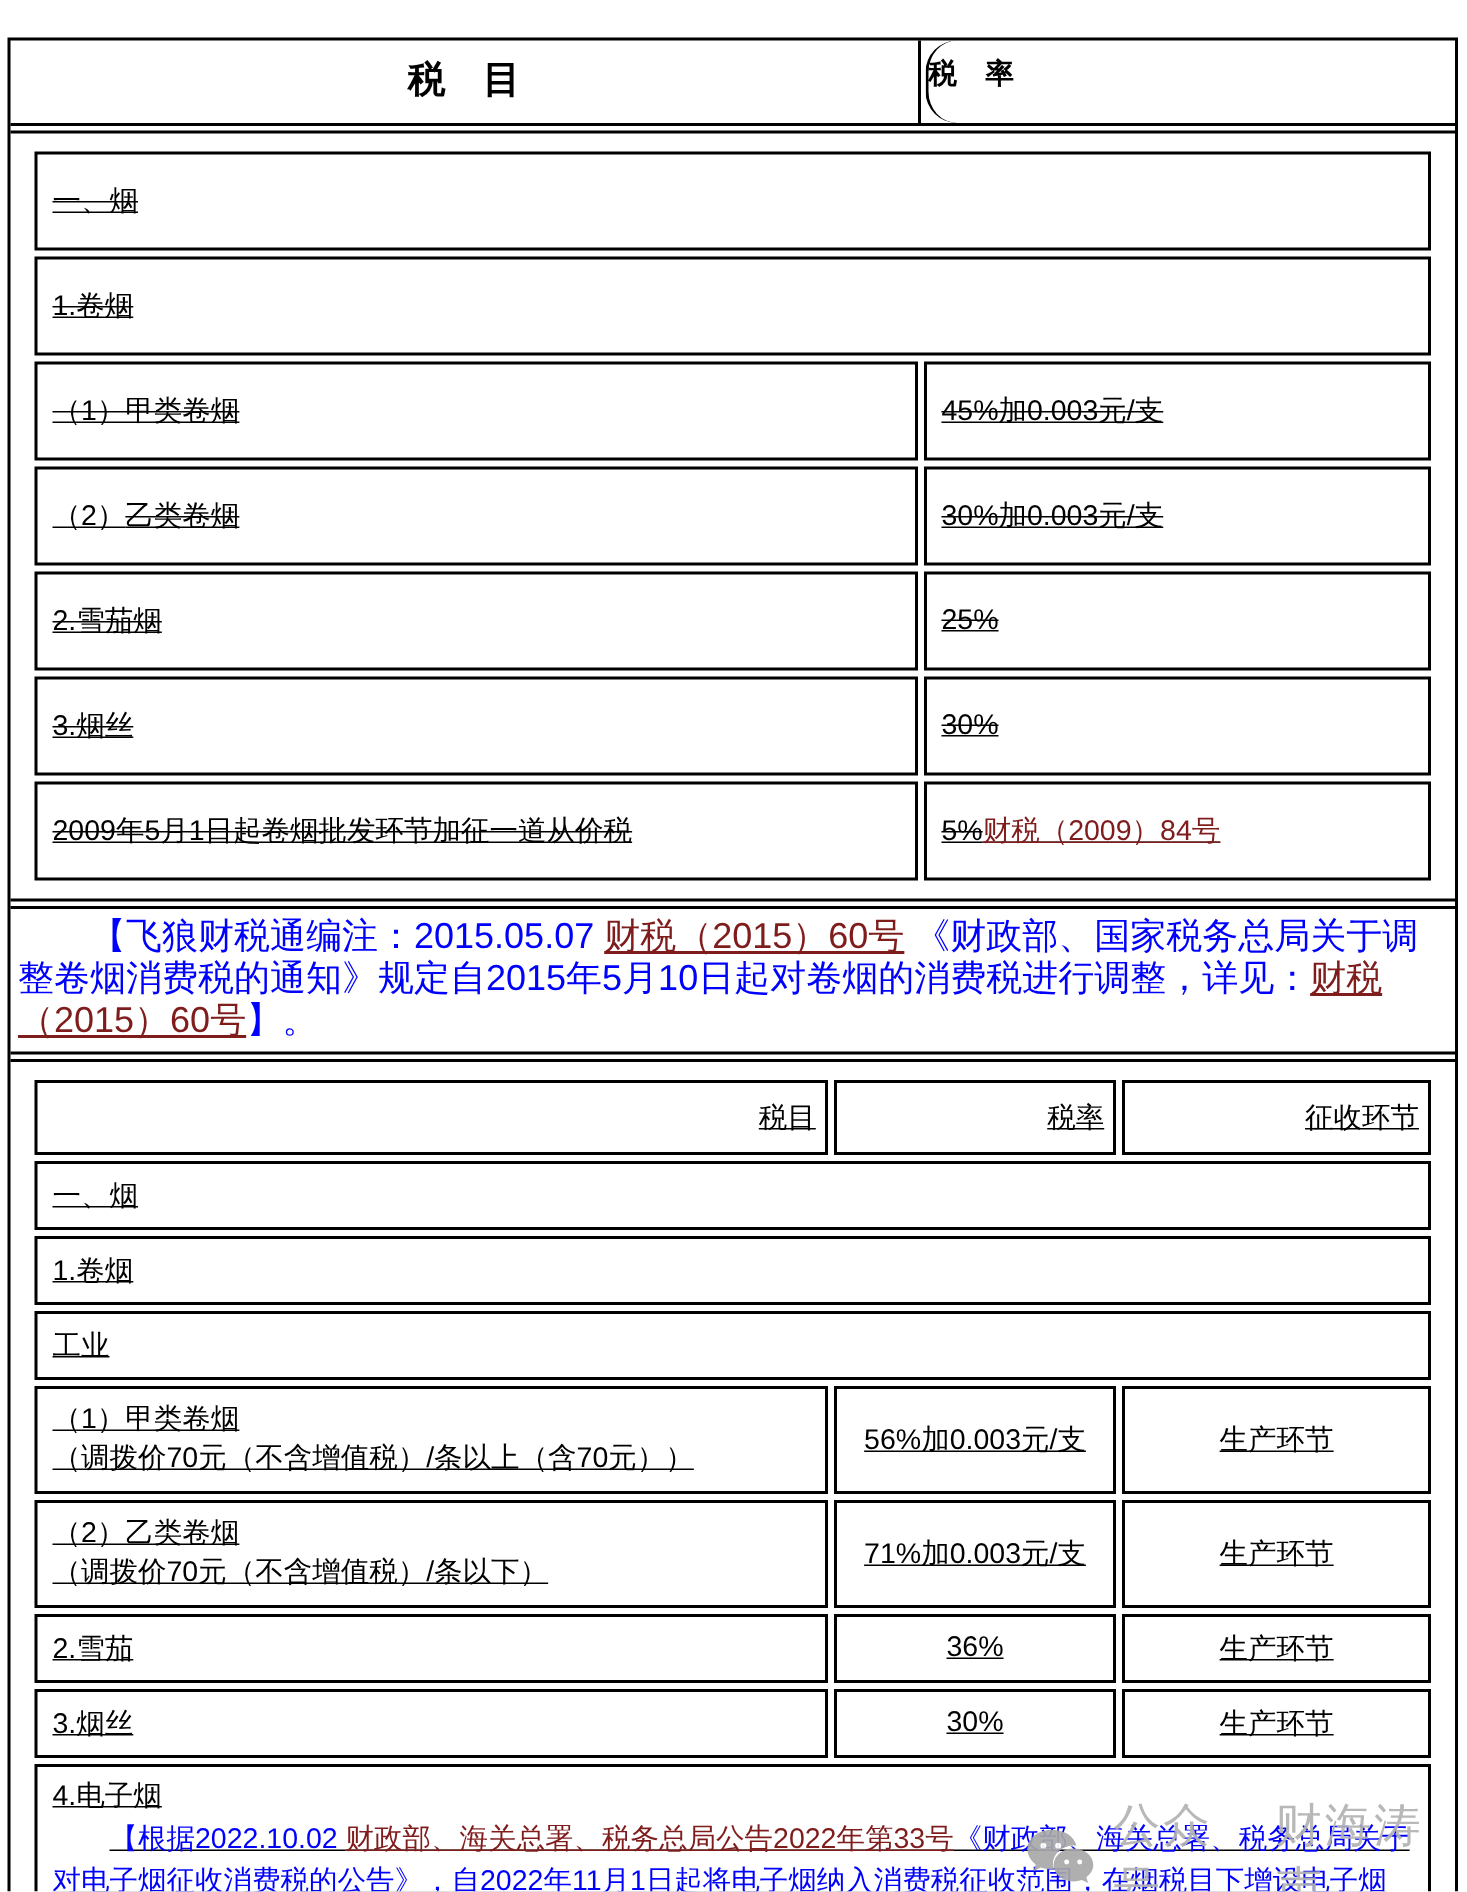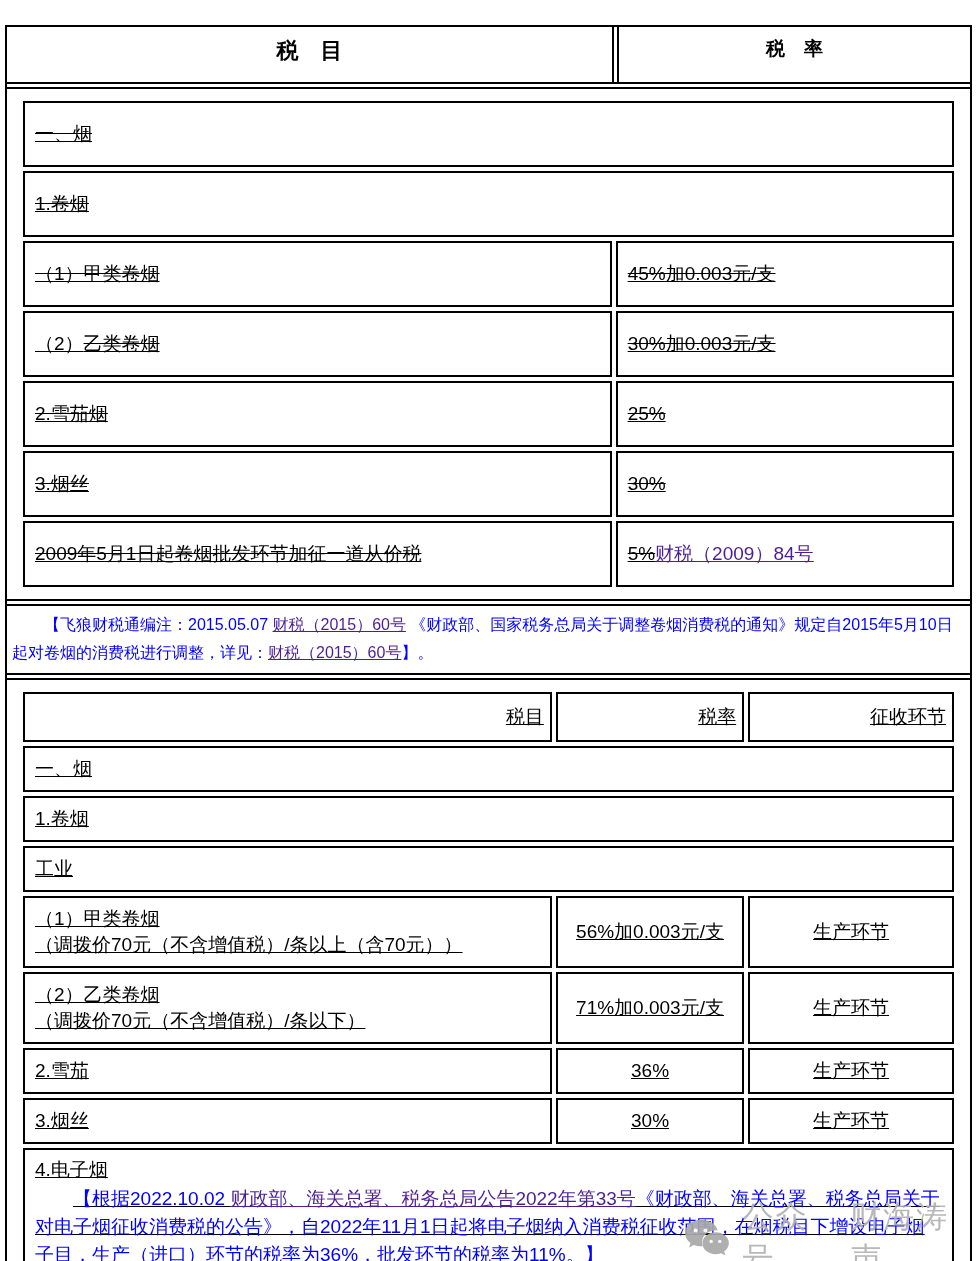--- a/index.html
+++ b/index.html
@@ -12,28 +12,28 @@
     overflow:hidden;
     font-family:"Liberation Sans","DejaVu Sans",sans-serif;
     color:#000;
   }
   .outer { border:2px solid #000; background:#fff; }
 
   
   .top-header { display:flex; align-items:stretch; border-bottom:2px solid #000; }
   .th-left {
     width:607px; box-sizing:border-box;
-    text-align:center; font-weight:bold; font-size:22px;
+    text-align:center; font-weight:bold; font-size:25px;
     padding:9px 0 8px 0;
     border-right:2px solid #000;
   }
   .th-right {
-    flex:1; text-align:center; font-weight:bold; font-size:19px;
+    flex:1; font-weight:bold; font-size:19px;
     padding:9px 0 20px 0;
-    border-left:2px solid #000; margin-left:3px;
+    border-left:2px solid #000; margin-left:3px;border-radius:21px;
   }
   .hline { height:3px; border-bottom:2px solid #000; }
   .dsep  { height:3px; border-top:2px solid #000; border-bottom:2px solid #000; }
 
   .tbl-wrap { padding:8px 12px;text-decoration:underline; }
   table.tbl { width:100%; border-collapse:separate; border-spacing:4px; }
   table.tbl td { border:2px solid #000; font-size:19px; padding:7px 10px; vertical-align:middle; }
 
   table.tbl1 td { padding:18px 10px; }
   .t1c1 { width:63.5%; }
@@ -41,24 +41,24 @@
 
   table.tbl2 td.hd { text-align:right; padding:10px 6px; }
   .t2c1 { width:57.3%; }
   .t2c2 { width:20.4%; }
   .t2c3 { width:22.3%;margin-left:42px; }
   td.center { text-align:center; }
   table.tbl2 td { padding:8px 10px; }
   .cell-line { line-height:26px; }
 
   .note {
-    color:#0000ff; font-size:16px; line-height:28px;
+    color:#0000ff; font-size:24px; line-height:28px;
     padding:5px 5px 6px 5px; text-indent:2em;
   }
-  .rlink { color:#4c1d95; text-decoration:underline; cursor:pointer; }
+  .rlink { color:#7f1d1d; text-decoration:underline; cursor:pointer; }
   .blue  { color:#0000ff; }
 
   .enote { color:#0000ff; font-size:19px; line-height:28px; text-indent:2em; margin:3px 0 0 0; }
   .ecig-label { font-size:19px; color:#000; line-height:24px; }
 
   .watermark {
     position:absolute; left:682px; top:1196px;
     display:flex; align-items:center;
     pointer-events:none; z-index:5;
     color:#b2b2b2; font-size:31px; letter-spacing:2px;

